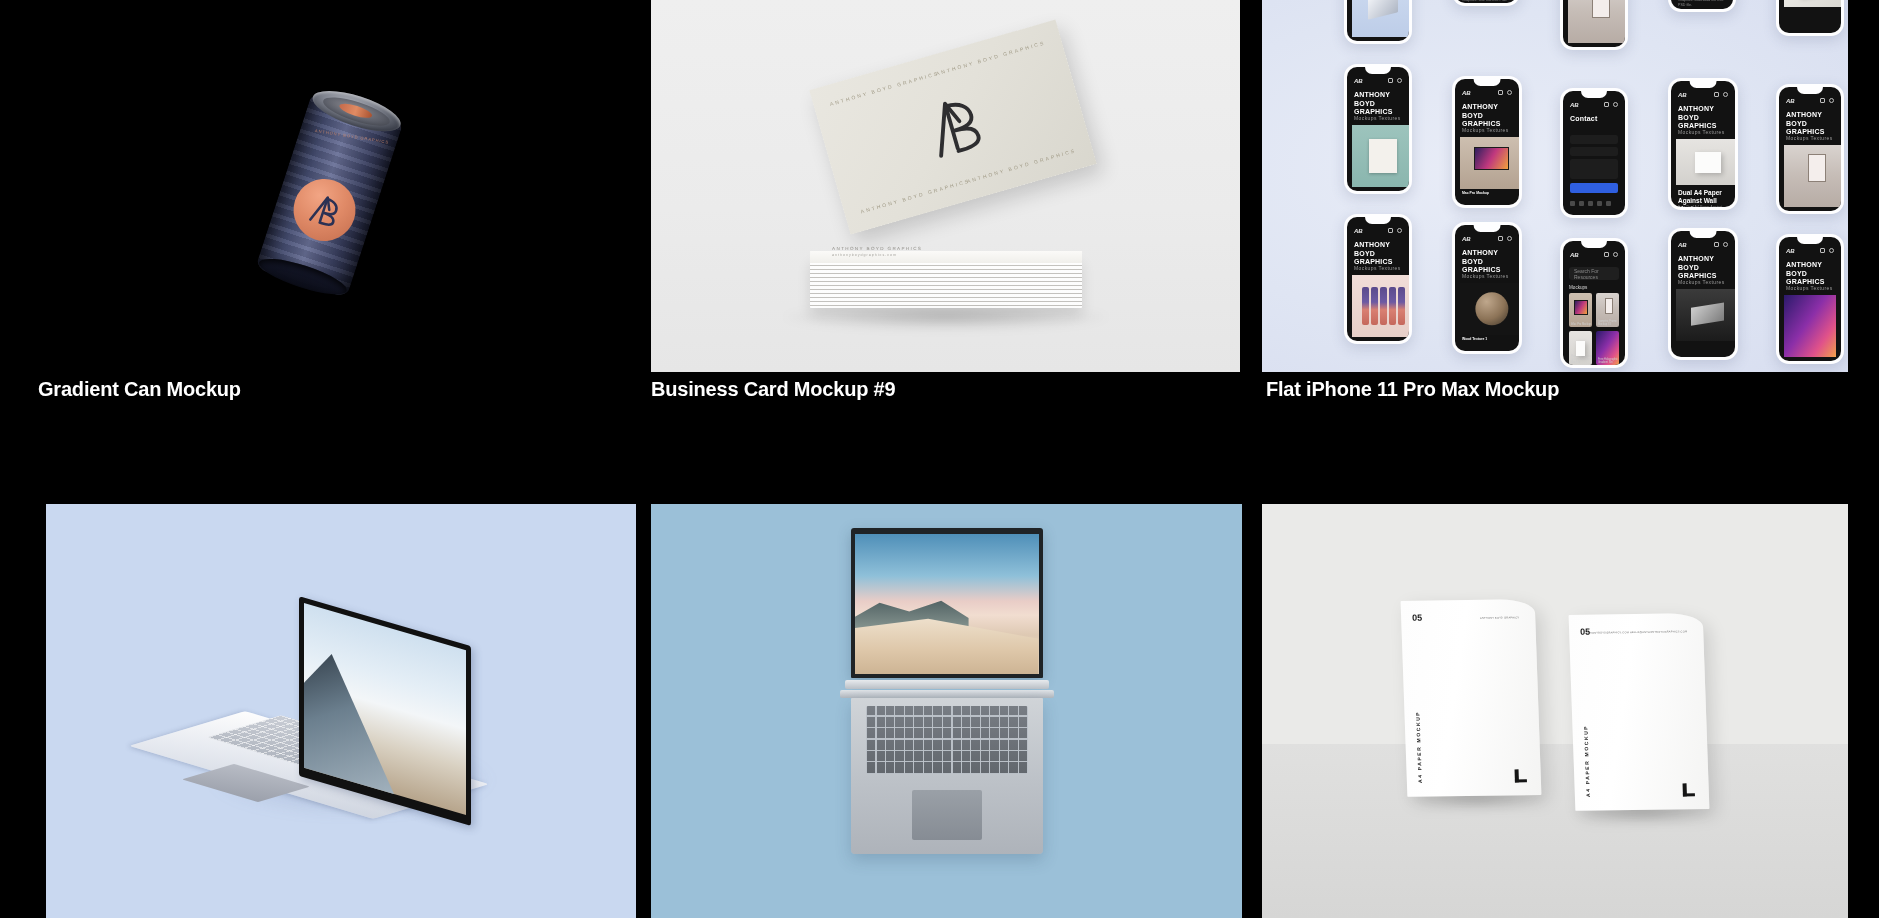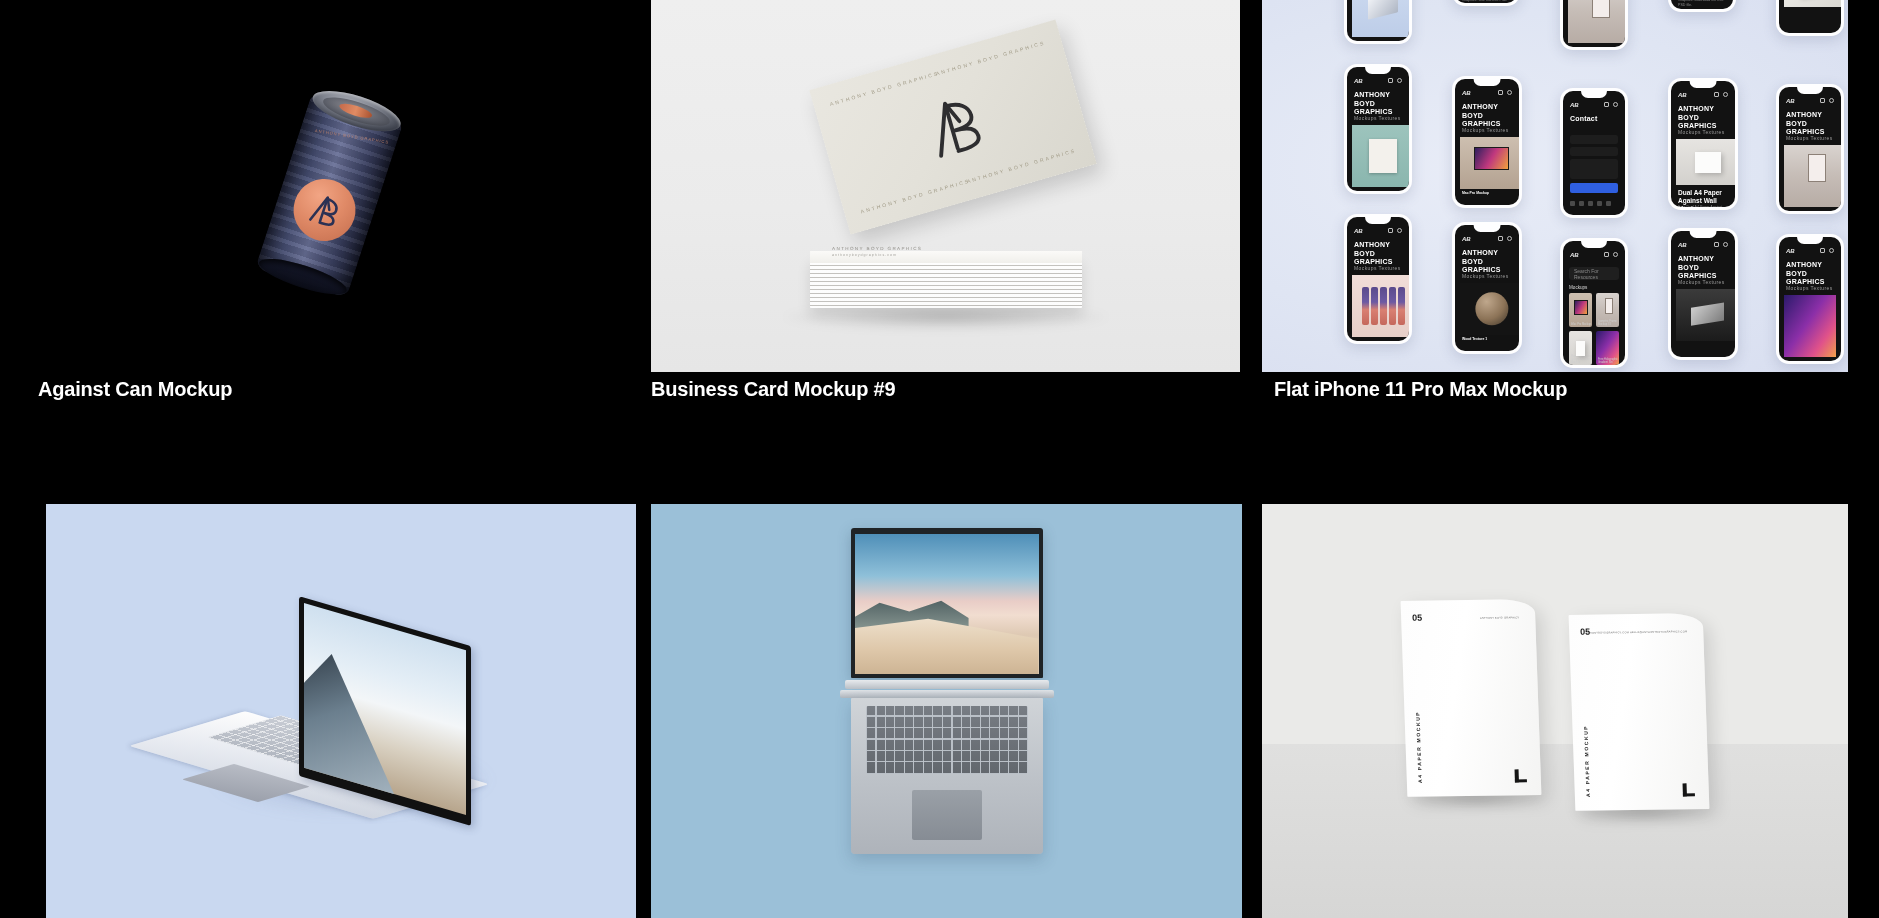--- a/index.html
+++ b/index.html
@@ -26,21 +26,21 @@
   #c1 { left: 0; top: 0; width: 651px; height: 504px; }
   #c1 .thumb { left: 0; top: 0; width: 651px; height: 372px; background: #000; }
   #c1 .card-title { left: 38px; top: 378px; }
 
   #c2 { left: 651px; top: 0; width: 589px; height: 504px; }
   #c2 .thumb { left: 0; top: 0; width: 589px; height: 372px; background: #ececec; }
   #c2 .card-title { left: 0px; top: 378px; }
 
   #c3 { left: 1262px; top: 0; width: 586px; height: 504px; }
   #c3 .thumb { left: 0; top: 0; width: 586px; height: 372px; background: #e3e8f4; }
-  #c3 .card-title { left: 12px; top: 378px; }
+  #c3 .card-title { left: 4px; top: 378px; }
 
   
   #c4 { left: 46px; top: 504px; width: 590px; height: 414px; }
   #c4 .thumb { left: 0; top: 0; width: 590px; height: 414px; background: #c9d8f0; }
 
   #c5 { left: 651px; top: 504px; width: 591px; height: 414px; }
   #c5 .thumb { left: 0; top: 0; width: 591px; height: 414px; background: #9bc0d8; }
 
   #c6 { left: 1262px; top: 504px; width: 586px; height: 414px; }
   #c6 .thumb { left: 0; top: 0; width: 586px; height: 414px; background: #e9e9e9; }
@@ -493,21 +493,21 @@
             <div class="can-micro-text2">330ML</div>
           </div>
           <div class="can-bottom"></div>
           <div class="can-top">
             <div class="can-top-inner"></div>
             <div class="can-tab"></div>
           </div>
         </div>
       </div>
     </div>
-    <div class="card-title">Against Can Mockup</div>
+    <div class="card-title">Gradient Can Mockup</div>
   </div>
 
   <div class="card" id="c2">
     <div class="thumb">
       <div class="bc-scene">
         <div class="bc-shadow"></div>
         <div class="bc-stack">
           <div class="bc-stack-face"></div>
           <div class="bc-stack-top">
             <div class="bc-stack-text">ANTHONY BOYD GRAPHICS</div>

